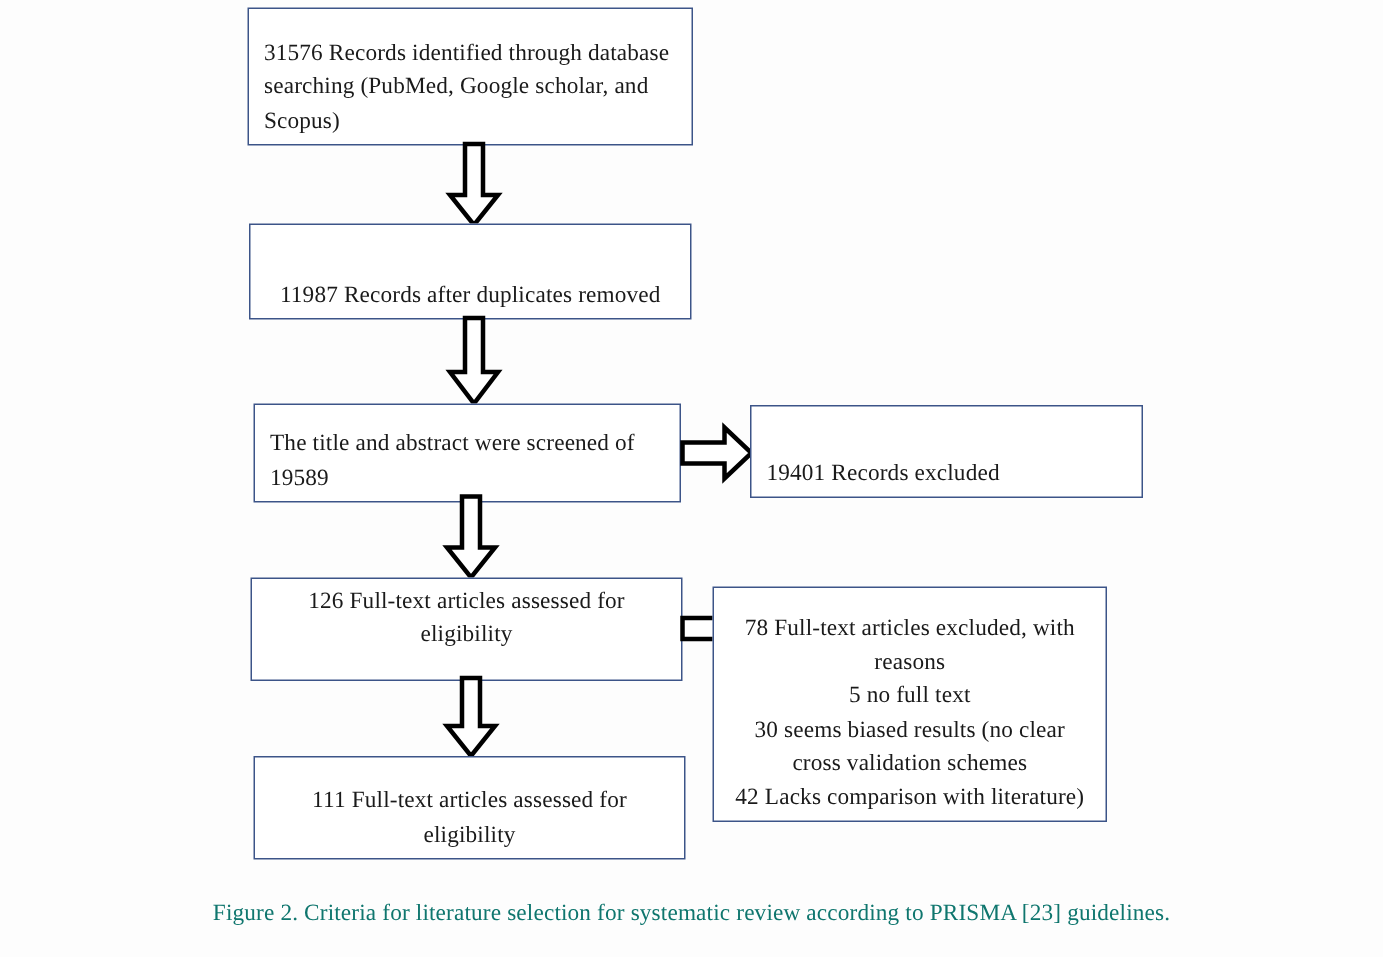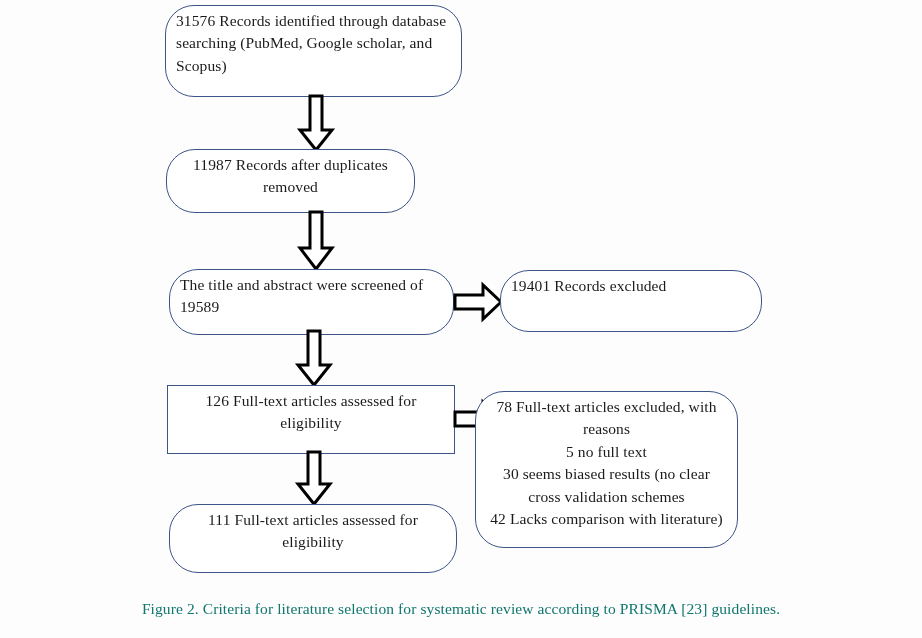--- a/index.html
+++ b/index.html
@@ -26,28 +26,28 @@
     display: flex;
     padding: 4px 10px;
   }
   .box .txt {
     width: 100%;
     font-size: 15.5px;
     line-height: 1.45;
     letter-spacing: 0.1px;
     white-space: pre-line;
   }
-  .v-center { align-items: flex-start; border-radius: 29px; }
+  .v-center { align-items: flex-end; }
   .v-top    { align-items: flex-start; }
   .t-left   { text-align: left; }
   .t-center { text-align: center; }
 
   
   #box-identified   { left:165px; top:5px;   width:297px; height:92px;  }
-  #box-duplicates   { left:166px; top:149px; width:249px; height:64px;  }
+  #box-duplicates   { left:166px; top:149px; width:295px; height:64px;  }
   #box-screened     { left:169px; top:269px; width:285px; height:66px;  }
   #box-excluded-1   { left:500px; top:270px; width:262px; height:62px;  }
   #box-fulltext-188 { left:167px; top:385px; width:288px; height:69px;  }
   #box-excluded-2   { left:475px; top:391px; width:263px; height:157px; }
   #box-fulltext-111 { left:169px; top:504px; width:288px; height:69px;  }
 
   
   .arrow {
     position: absolute;
     overflow: visible;

